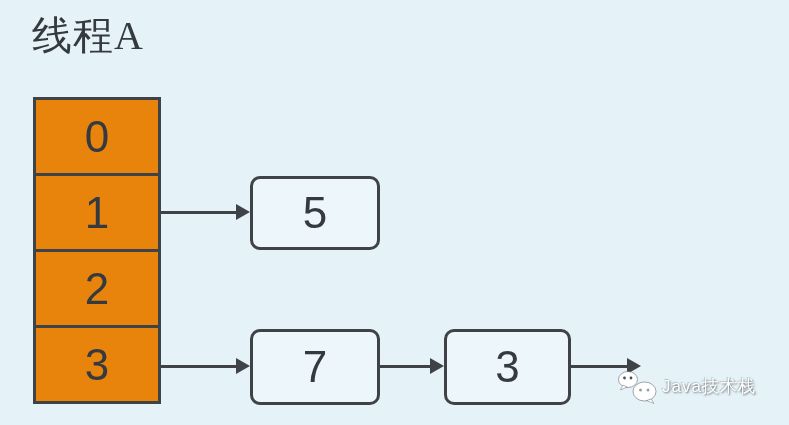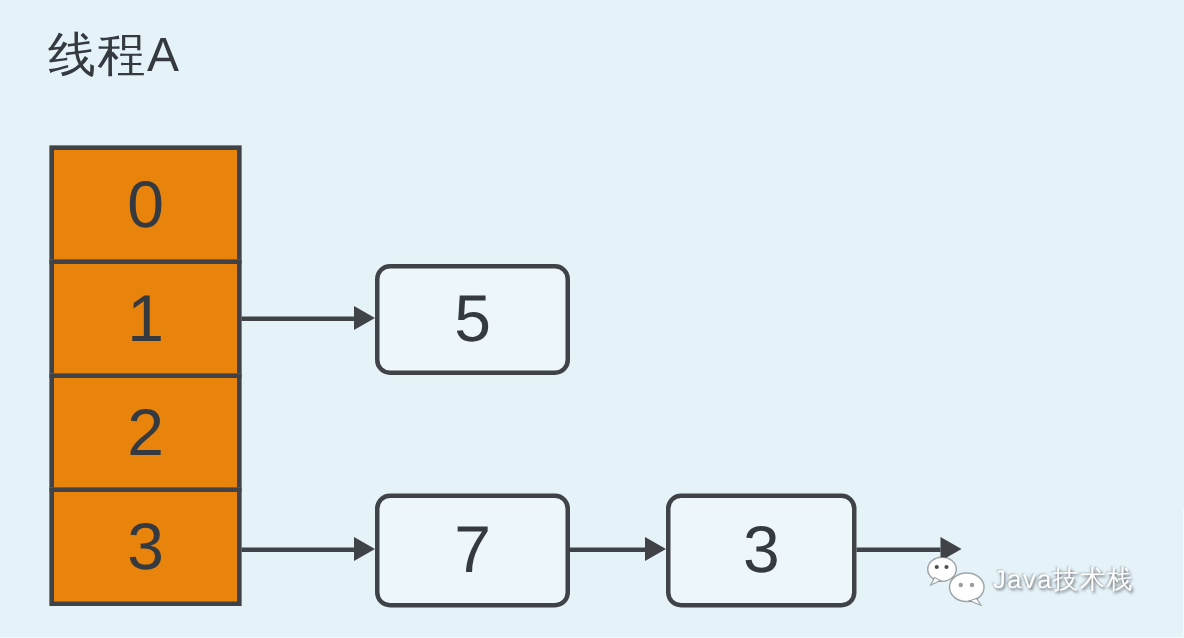--- a/index.html
+++ b/index.html
@@ -19,24 +19,25 @@
     width: 789px;
     height: 425px;
     background: var(--background);
     overflow: hidden;
   }
 
   .title {
     position: absolute;
     left: 32px;
     top: 12px;
-    font-size: 32px;
+    font-size: 40px;
     line-height: 48px;
     color: var(--text);
     letter-spacing: 1px;
+    font-family: Liberation Serif, serif;
   }
 
   .bucket-array {
     position: absolute;
     left: 33px;
     top: 97px;
     width: 128px;
   }
   .bucket-cell {
     width: 128px;

